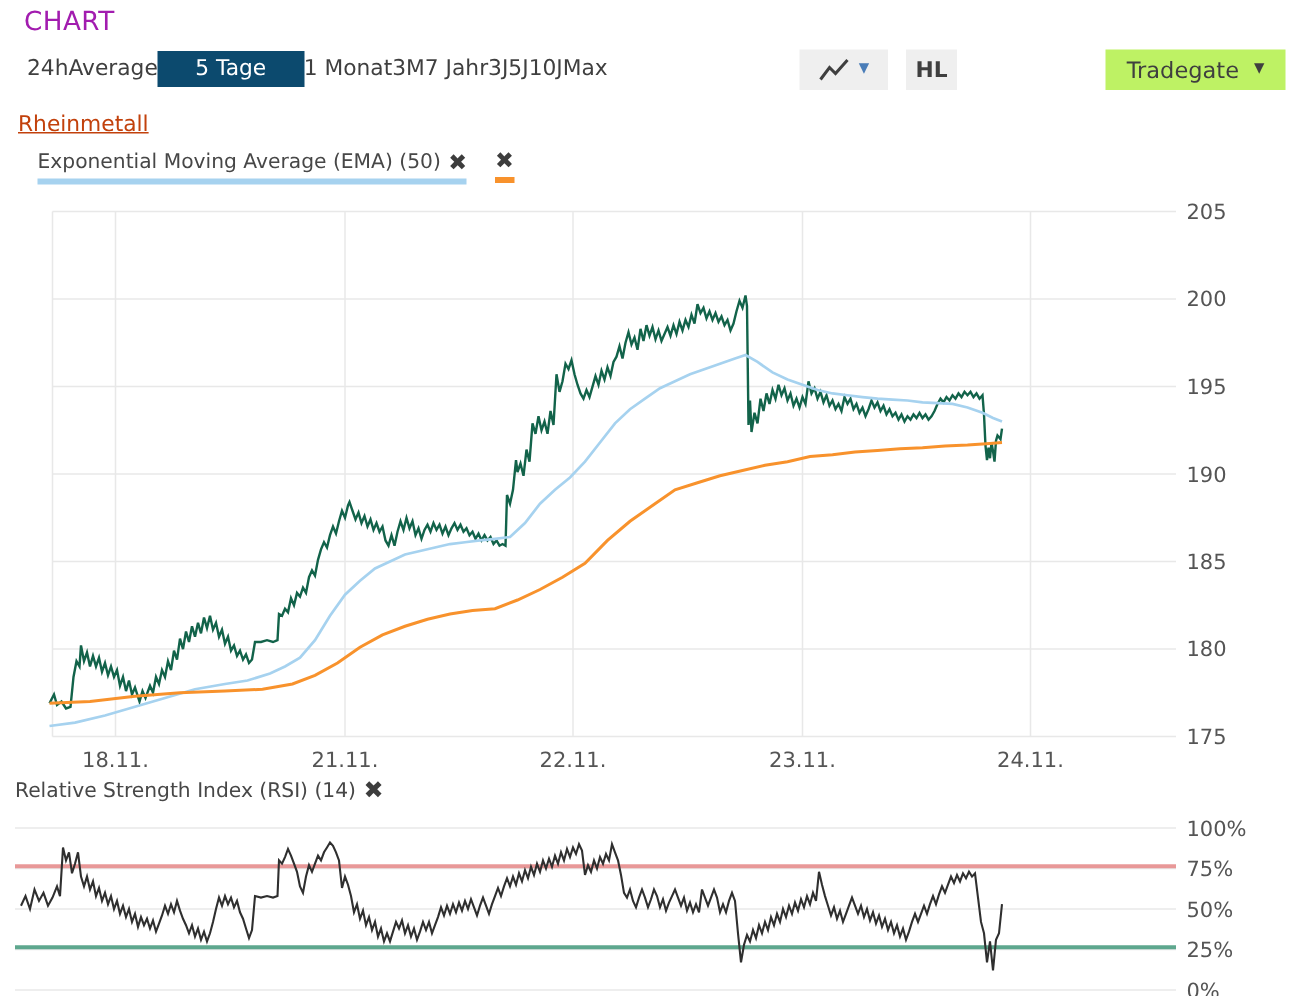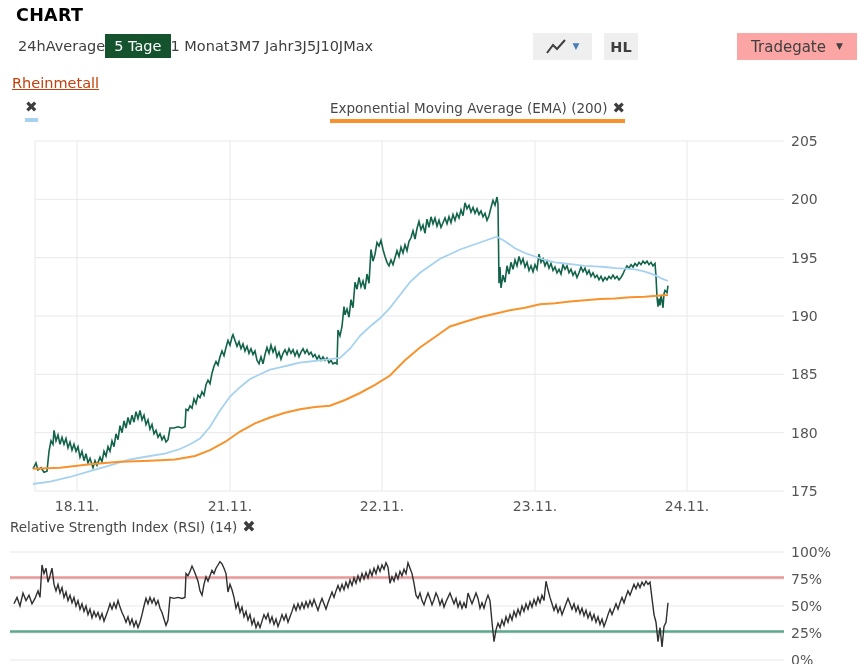--- a/index.html
+++ b/index.html
@@ -1,26 +1,26 @@
 <!DOCTYPE html>
 <html><head>
 <meta charset="utf-8">
 <style>
   html,body{margin:0;padding:0;background:#fff;}
   .screen{position:relative;width:860px;height:664px;background:#fff;overflow:hidden;
           font-family:"DejaVu Sans","Liberation Sans",sans-serif;color:#3f3f3f;}
-  .title{position:absolute;left:16px;top:5px;font-size:17.5px;font-weight:bold;color:#000000;letter-spacing:.3px;}
+  .title{position:absolute;left:16px;top:5px;font-size:17.5px;font-weight:normal;color:#a21caf;letter-spacing:.3px;}
   .toolbar{position:absolute;left:18px;top:33px;height:26px;display:flex;align-items:center;gap:0;font-size:14.5px;color:#3f3f3f;}
   .tab{cursor:pointer;white-space:nowrap;}
-  .tab.selected{background:#14532d;color:#fff;padding:4px 9px;}
+  .tab.selected{background:#0c4a6e;color:#fff;padding:4px 25px;}
   .btn{position:absolute;top:33px;height:27px;background:#efefef;border:none;display:flex;align-items:center;justify-content:center;
        font-family:inherit;font-size:14.5px;color:#3f3f3f;cursor:pointer;box-sizing:border-box;}
   .chart-type-btn{left:533px;width:59px;gap:6px;}
   .hl-btn{left:604px;width:34px;font-weight:bold;}
-  .source-btn{right:3px;width:120px;gap:10px;font-size:15px;background:#fca5a5;}
+  .source-btn{right:3px;width:120px;gap:10px;font-size:15px;background:#bef264;}
   .caret{font-size:9px;line-height:1;}
   .caret.blue{color:#4a7db8;}
   .instrument{position:absolute;left:12px;top:75px;font-size:14.5px;color:#c2410c;text-decoration:underline;}
   .chip{position:absolute;top:100px;display:flex;align-items:center;gap:5px;font-size:13.5px;color:#474747;
         padding-bottom:3px;border-bottom:4px solid transparent;}
   .chip .x{font-size:15px;font-weight:bold;color:#3d3d3d;cursor:pointer;line-height:1;}
   .chip.ema50{left:25px;}
   .chip.ema200{left:330px;}
   .rsi-chip{position:absolute;left:10px;top:519px;display:flex;align-items:center;gap:5px;font-size:13.5px;color:#474747;}
   .rsi-chip .x{font-size:16px;font-weight:bold;color:#3d3d3d;cursor:pointer;line-height:1;}
@@ -58,25 +58,25 @@
   <button class="btn hl-btn">HL</button>
 
   <button class="btn source-btn">
     <span>Tradegate</span>
     <span class="caret">▼</span>
   </button>
 
   <div class="instrument">Rheinmetall</div>
 
   <div class="chip ema50" id="chip-ema50" style="border-bottom-color: rgb(166, 210, 239);">
+    <span>Exponential Moving Average (EMA) (50)</span>
     <span class="x">✖</span>
   </div>
 
   <div class="chip ema200" id="chip-ema200" style="border-bottom-color: rgb(248, 146, 44);">
-    <span>Exponential Moving Average (EMA) (200)</span>
     <span class="x">✖</span>
   </div>
 
   <div class="rsi-chip">
     <span>Relative Strength Index (RSI) (14)</span>
     <span class="x">✖</span>
   </div>
 
   <svg class="chart" id="chart-svg" width="860" height="664" viewBox="0 0 860 664">
       <line x1="35" y1="141" x2="784" y2="141" stroke="#e8e8e8" stroke-width="1"></line>

